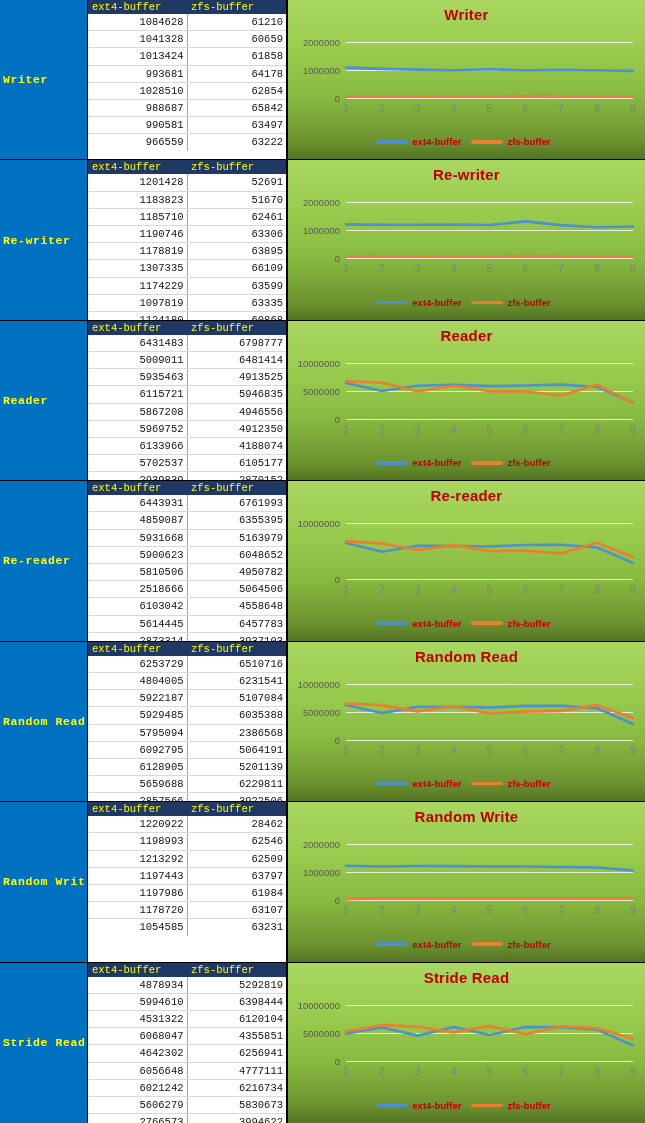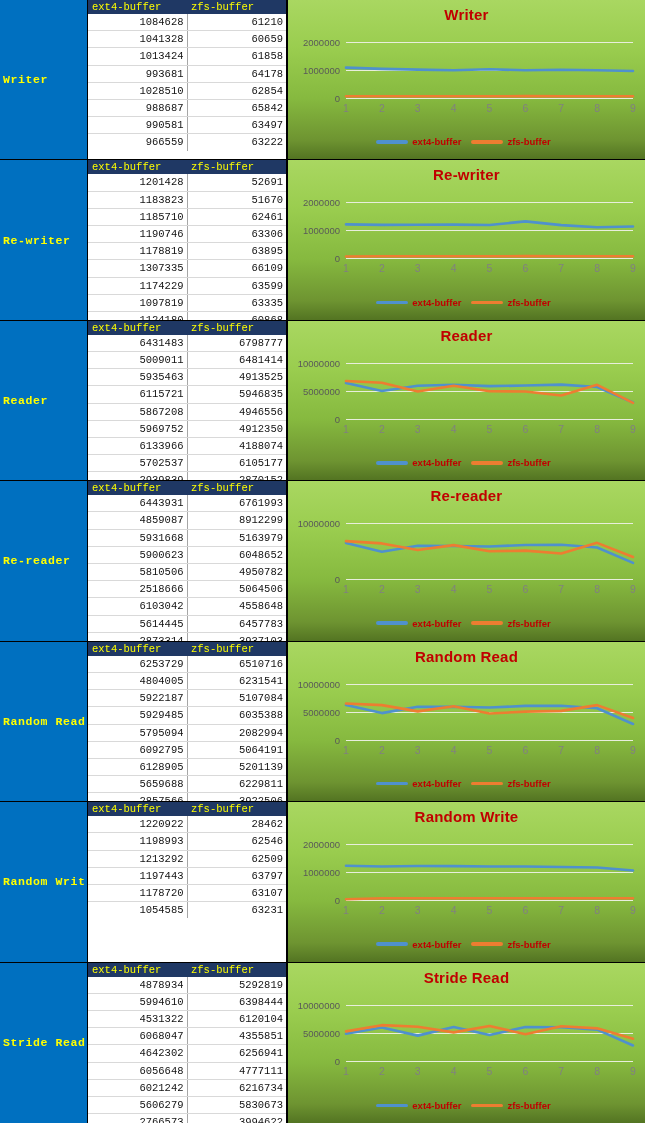--- a/index.html
+++ b/index.html
@@ -420,21 +420,21 @@
               <th>zfs-buffer</th>
             </tr>
           </thead>
           <tbody>
             <tr>
               <td>6443931</td>
               <td>6761993</td>
             </tr>
             <tr>
               <td>4859087</td>
-              <td>8912299</td>
+              <td>6355395</td>
             </tr>
             <tr>
               <td>5931668</td>
               <td>5163979</td>
             </tr>
             <tr>
               <td>5900623</td>
               <td>6048652</td>
             </tr>
             <tr>
@@ -513,21 +513,21 @@
             <tr>
               <td>5922187</td>
               <td>5107084</td>
             </tr>
             <tr>
               <td>5929485</td>
               <td>6035388</td>
             </tr>
             <tr>
               <td>5795094</td>
-              <td>2082994</td>
+              <td>2386568</td>
             </tr>
             <tr>
               <td>6092795</td>
               <td>5064191</td>
             </tr>
             <tr>
               <td>6128905</td>
               <td>5201139</td>
             </tr>
             <tr>
@@ -595,20 +595,24 @@
             </tr>
             <tr>
               <td>1213292</td>
               <td>62509</td>
             </tr>
             <tr>
               <td>1197443</td>
               <td>63797</td>
             </tr>
             <tr>
+              <td>1197986</td>
+              <td>61984</td>
+            </tr>
+            <tr>
               <td>1178720</td>
               <td>63107</td>
             </tr>
             <tr>
               <td>1054585</td>
               <td>63231</td>
             </tr>
           </tbody>
         </table>
       </div>

